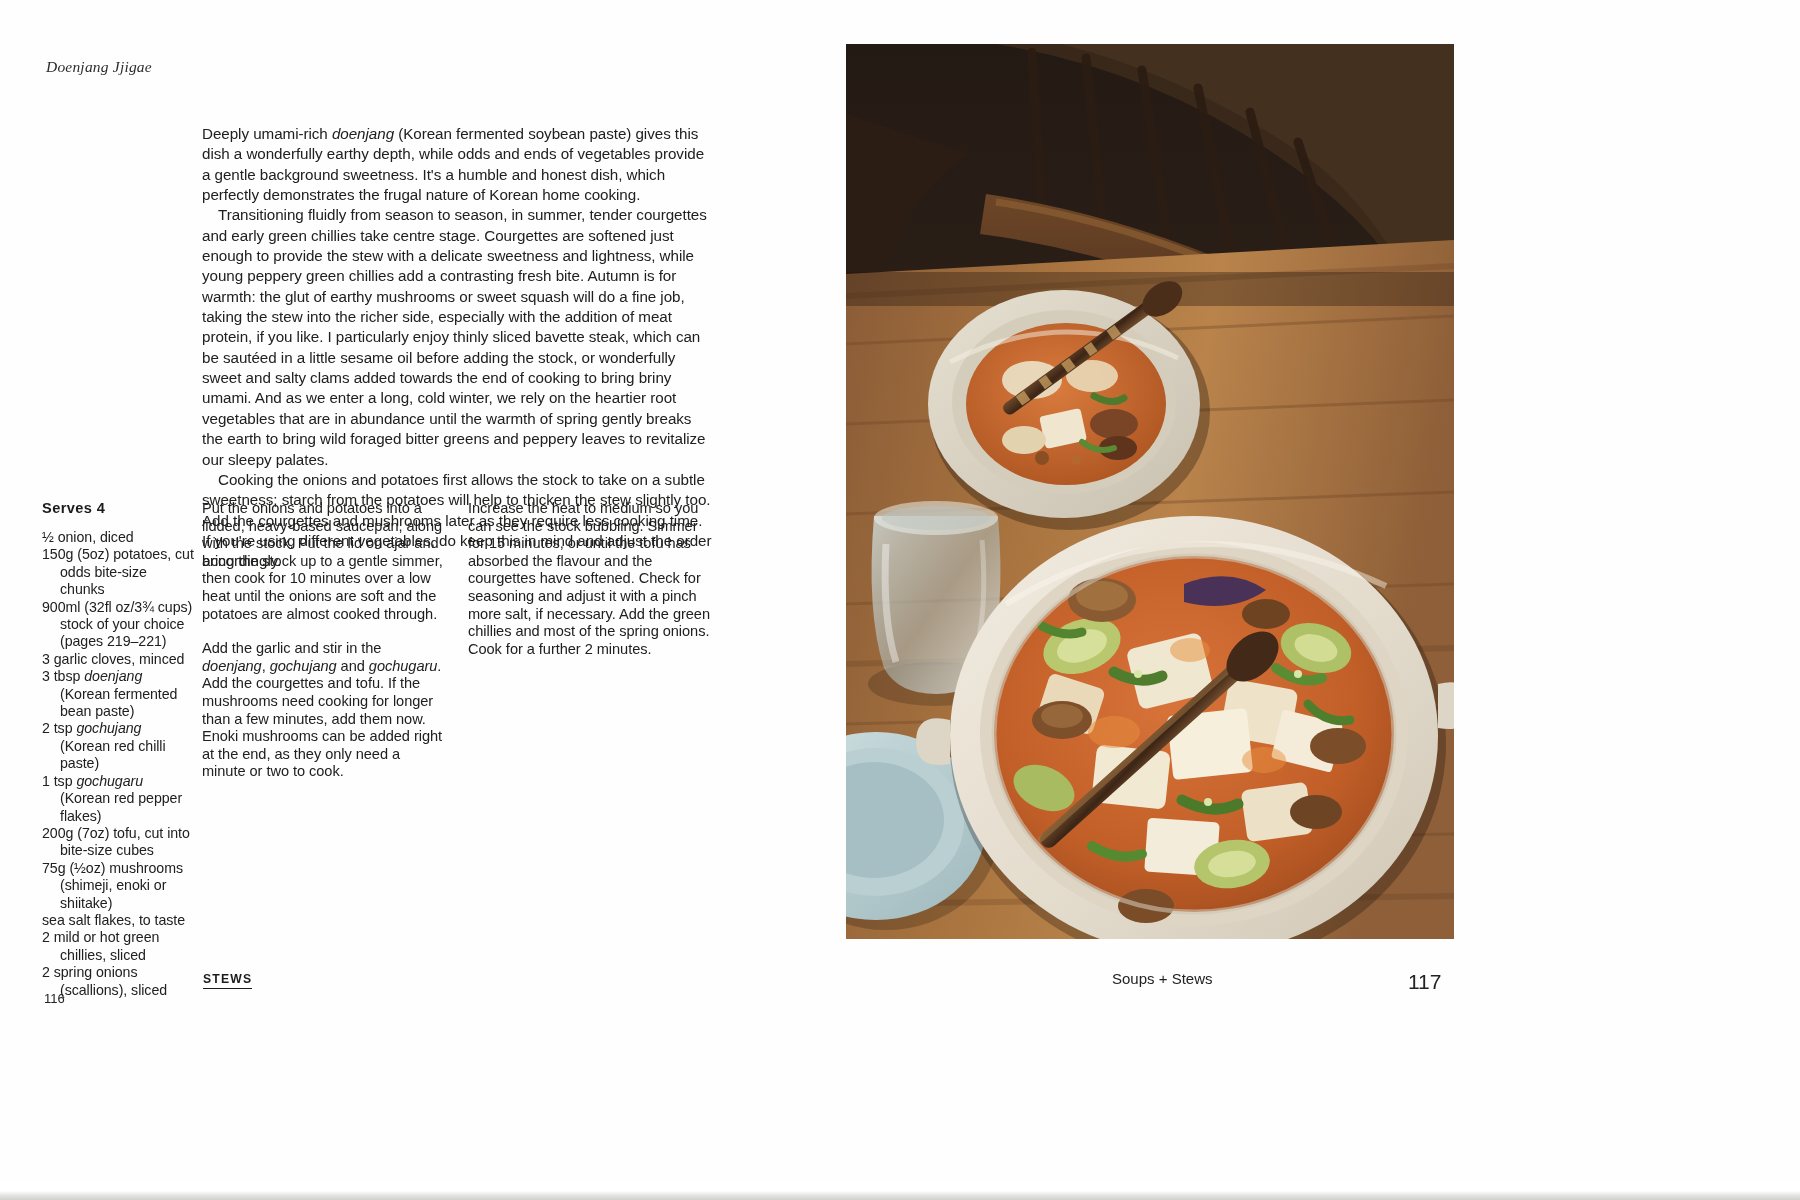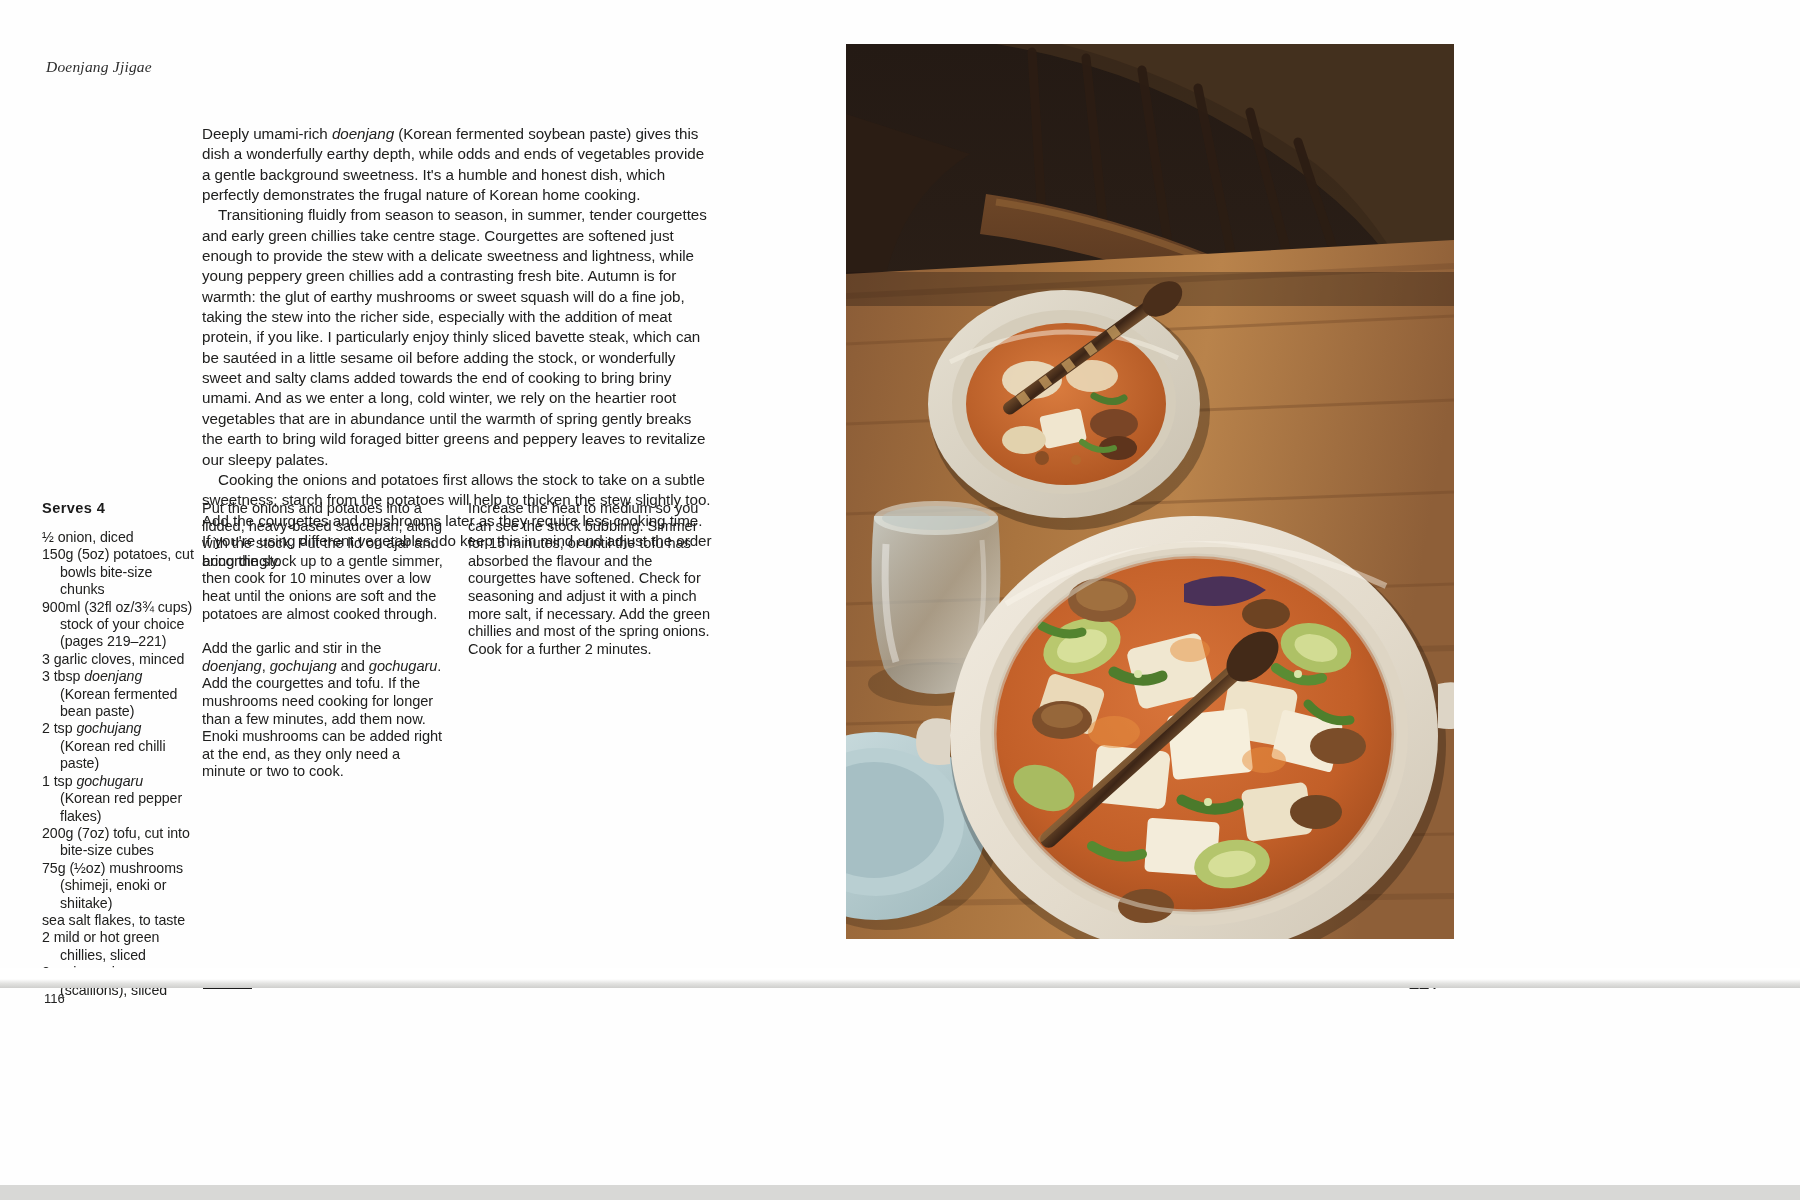--- a/index.html
+++ b/index.html
@@ -10,21 +10,21 @@
   body {
     width: 1800px;
     height: 1200px;
     font-family: "Liberation Sans", sans-serif;
     overflow: hidden;
   }
 
   .spread {
     position: relative;
     width: 1800px;
-    height: 988px;
+    height: 1200px;
     background: #84cc16;
     box-sizing: border-box;
   }
 
   
   .page-edge {
     position: absolute;
     left: 0;
     bottom: 0;
     width: 1800px;
@@ -202,21 +202,21 @@
     <p><span>Deeply umami-rich </span><em>doenjang</em><span> (Korean fermented soybean paste) gives this dish a wonderfully earthy depth, while odds and ends of vegetables provide a gentle background sweetness. It's a humble and honest dish, which perfectly demonstrates the frugal nature of Korean home cooking.</span></p>
     <p class="indent">Transitioning fluidly from season to season, in summer, tender courgettes and early green chillies take centre stage. Courgettes are softened just enough to provide the stew with a delicate sweetness and lightness, while young peppery green chillies add a contrasting fresh bite. Autumn is for warmth: the glut of earthy mushrooms or sweet squash will do a fine job, taking the stew into the richer side, especially with the addition of meat protein, if you like. I particularly enjoy thinly sliced bavette steak, which can be sautéed in a little sesame oil before adding the stock, or wonderfully sweet and salty clams added towards the end of cooking to bring briny umami. And as we enter a long, cold winter, we rely on the heartier root vegetables that are in abundance until the warmth of spring gently breaks the earth to bring wild foraged bitter greens and peppery leaves to revitalize our sleepy palates.</p>
     <p class="indent">Cooking the onions and potatoes first allows the stock to take on a subtle sweetness; starch from the potatoes will help to thicken the stew slightly too. Add the courgettes and mushrooms later as they require less cooking time. If you're using different vegetables, do keep this in mind and adjust the order accordingly.</p>
   </div>
 
   <div class="serves">Serves 4</div>
 
   <div class="ingredients">
     <ul>
         <li>½ onion, diced</li>
-        <li>150g (5oz) potatoes, cut bowls bite-size chunks</li>
+        <li>150g (5oz) potatoes, cut odds bite-size chunks</li>
         <li>900ml (32fl oz/3¾ cups) stock of your choice (pages 219–221)</li>
         <li>3 garlic cloves, minced</li>
         <li>3 tbsp <em>doenjang</em> (Korean fermented bean paste)</li>
         <li>2 tsp <em>gochujang</em> (Korean red chilli paste)</li>
         <li>1 tsp <em>gochugaru</em> (Korean red pepper flakes)</li>
         <li>200g (7oz) tofu, cut into bite-size cubes</li>
         <li>75g (½oz) mushrooms (shimeji, enoki or shiitake)</li>
         <li>sea salt flakes, to taste</li>
         <li>2 mild or hot green chillies, sliced</li>
         <li>2 spring onions (scallions), sliced</li>

